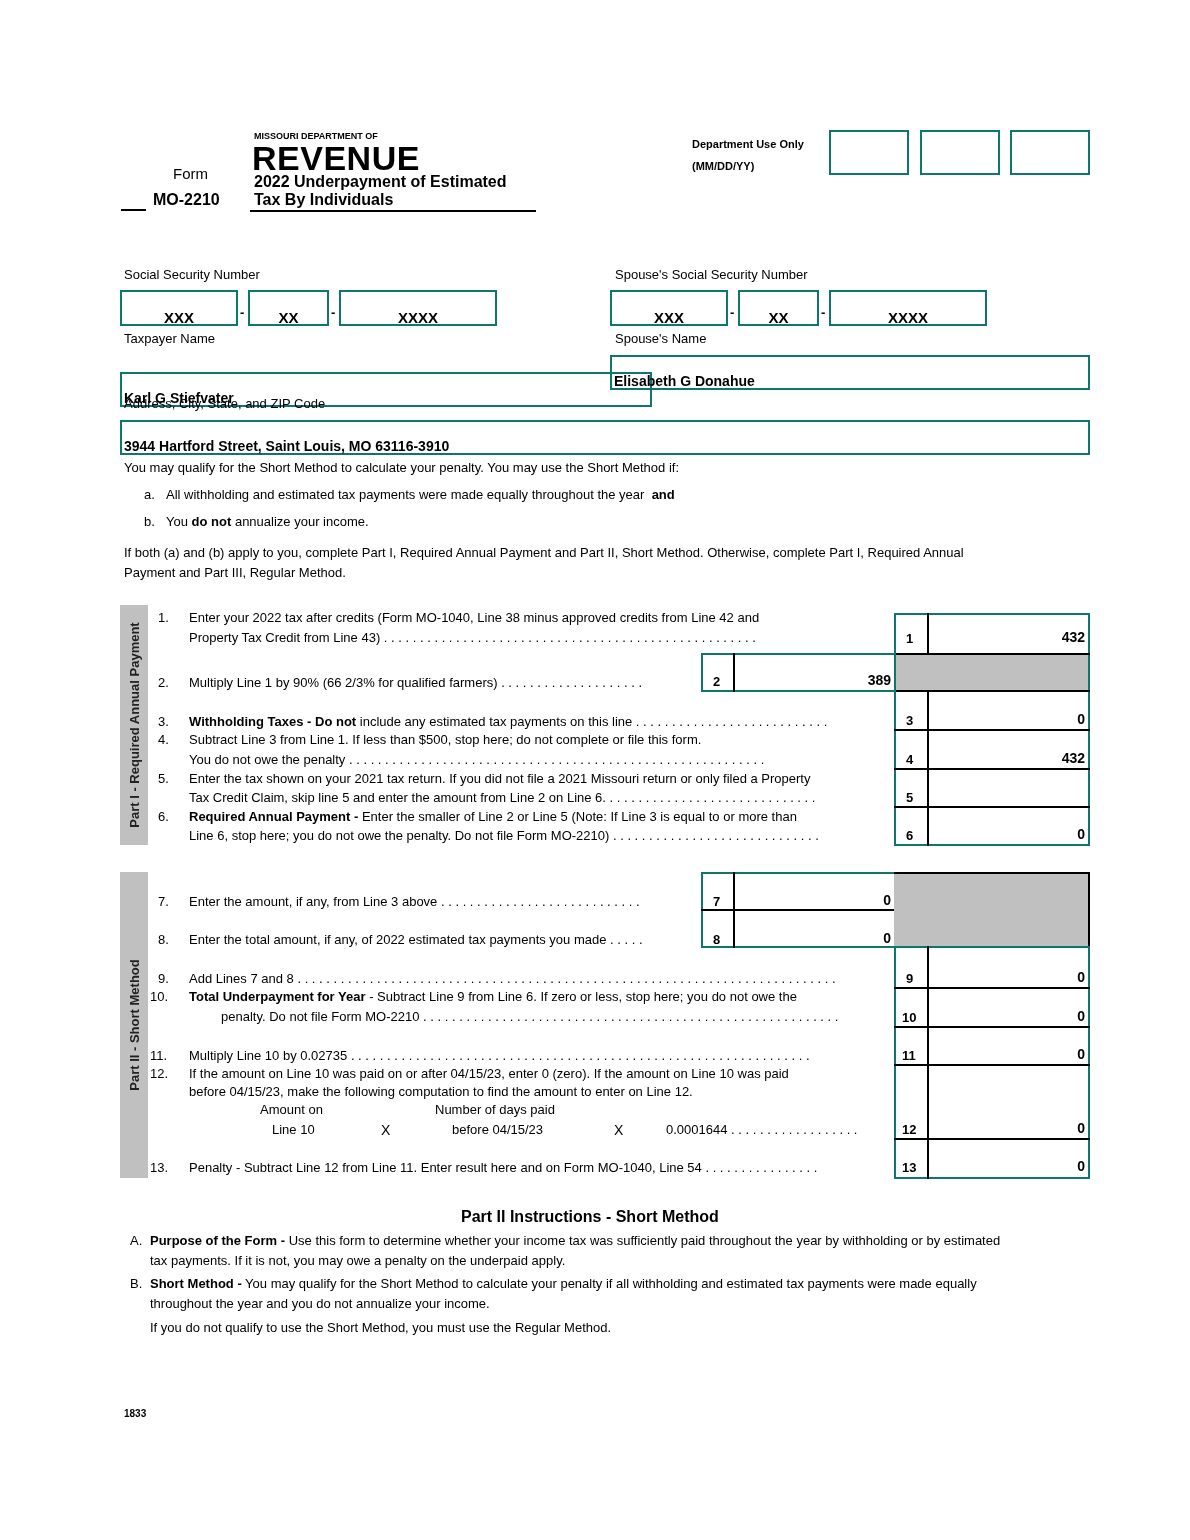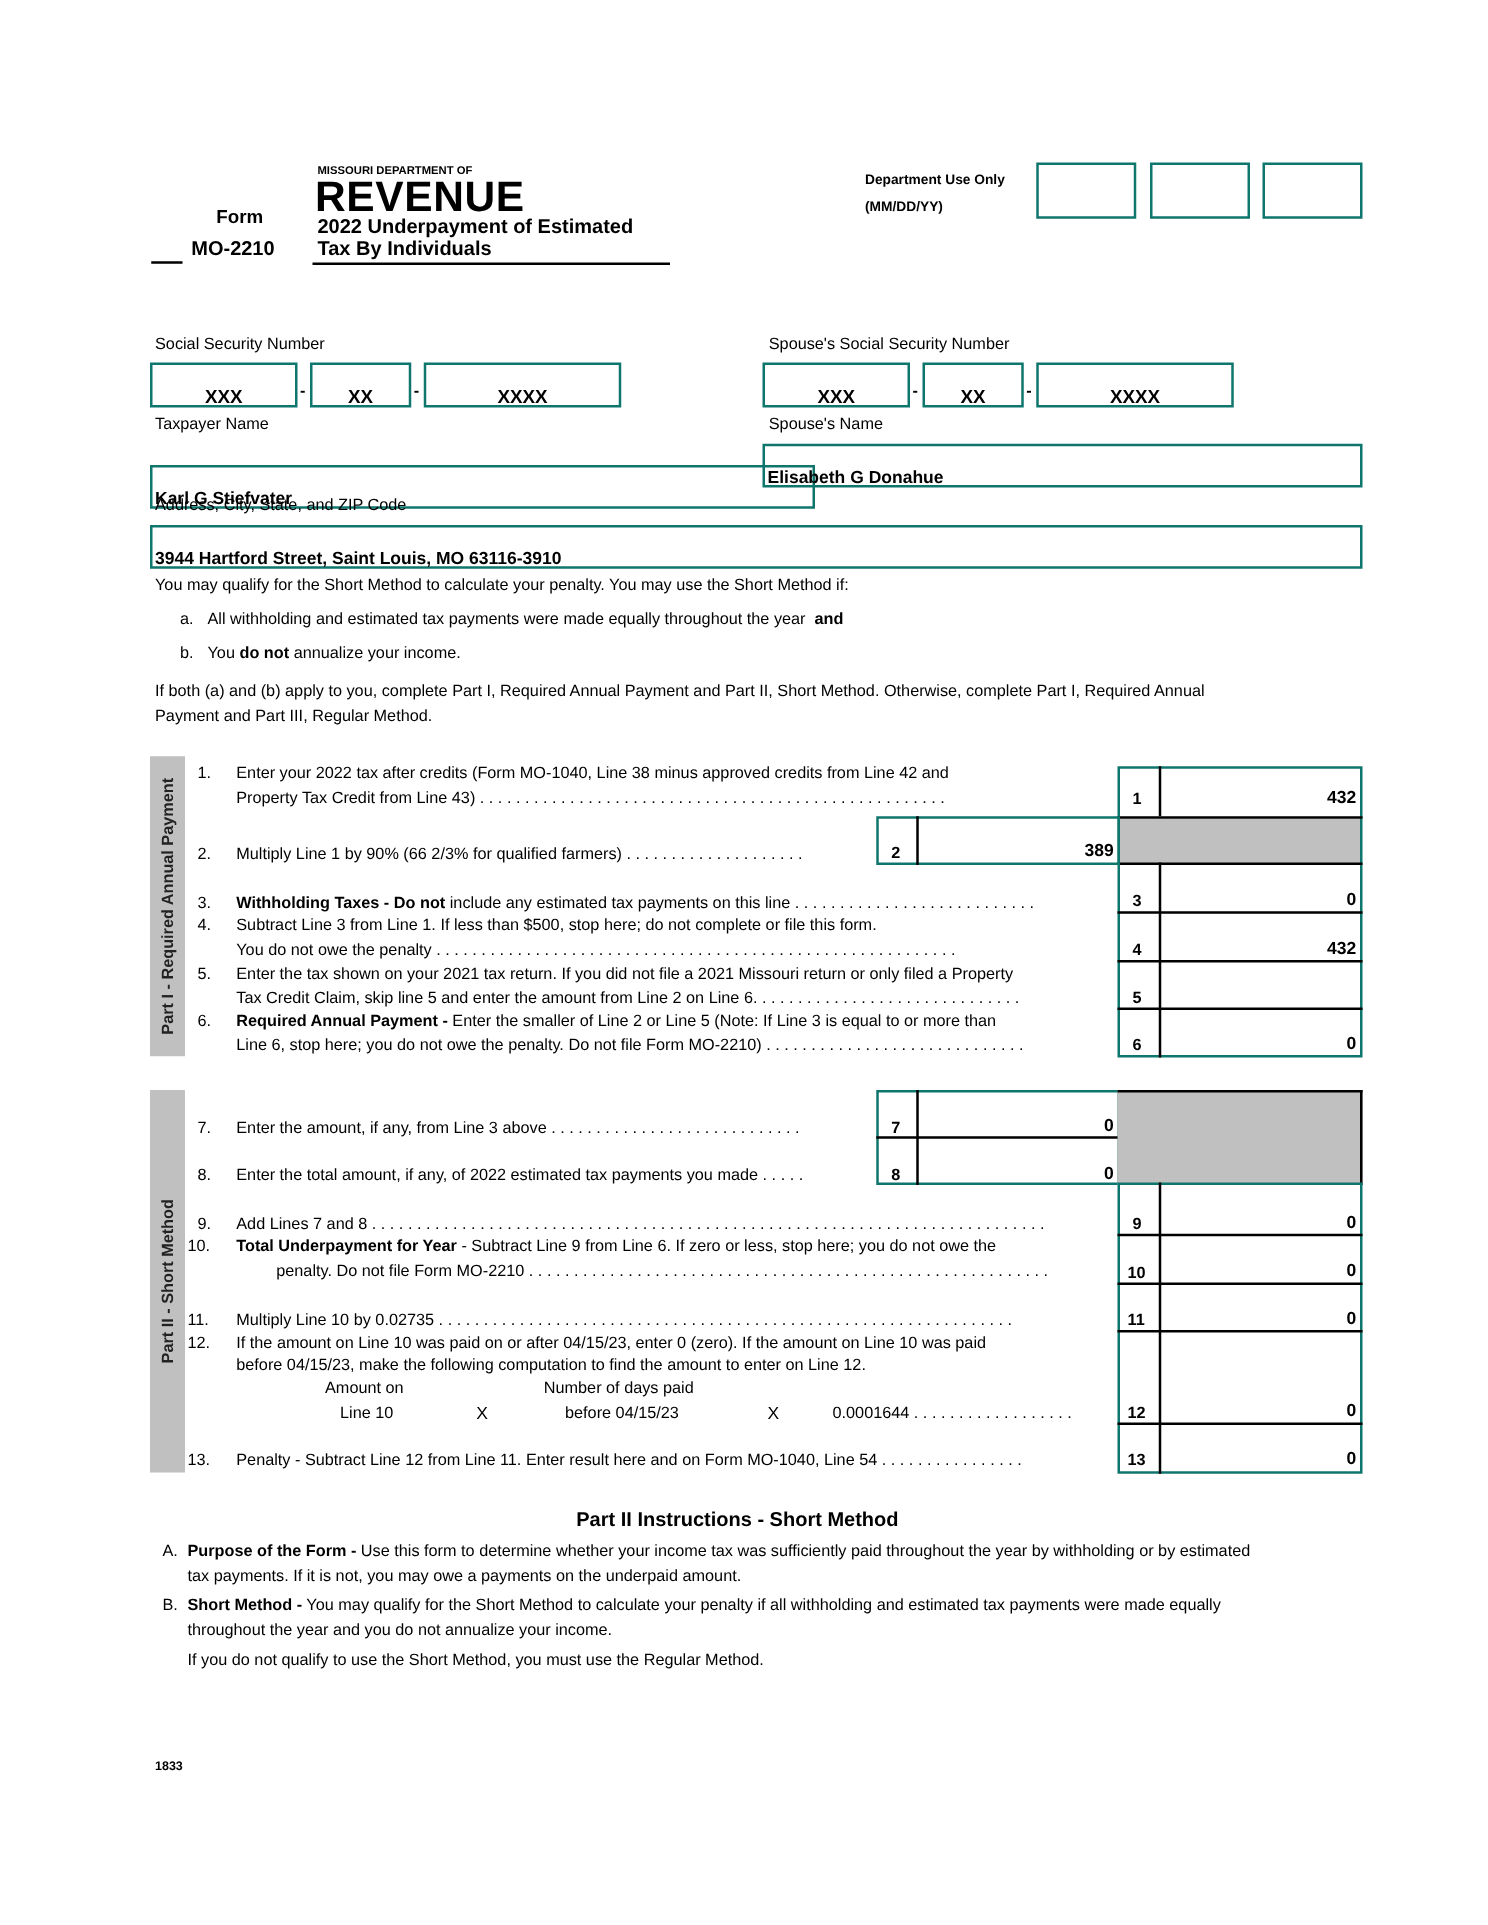--- a/index.html
+++ b/index.html
@@ -14,21 +14,21 @@
   .gray { position:absolute; background:#c0c0c0; }
   .ln { position:absolute; font-size:13px; font-weight:bold; }
   .cellnum { position:absolute; font-size:13px; font-weight:bold; }
   .cellval { position:absolute; font-size:14px; font-weight:bold; text-align:right; }
   .vline { position:absolute; background:#000; width:2px; }
   .hline { position:absolute; background:#000; height:2px; }
 </style>
 </head>
 <body>
 
-<div class="t" style="left:173px;top:165px;font-size:15px;font-weight:bold;">Form</div>
+<div class="t" style="left:173px;top:165px;font-size:15px;">Form</div>
 <div class="hline" style="left:121px;top:209px;width:25px;"></div>
 <div class="t b" style="left:153px;top:191px;font-size:16px;">MO-2210</div>
 <div class="t b" style="left:254px;top:131px;font-size:9px;">MISSOURI DEPARTMENT OF</div>
 <div class="t b" style="left:252px;top:139px;font-size:34px;letter-spacing:0.5px;">REVENUE</div>
 <div class="t b" style="left:254px;top:173px;font-size:16px;">2022 Underpayment of Estimated</div>
 <div class="t b" style="left:254px;top:191px;font-size:16px;">Tax By Individuals</div>
 <div class="hline" style="left:250px;top:210px;width:286px;"></div>
 
 <div class="t b" style="left:692px;top:138px;font-size:11px;">Department Use Only</div>
 <div class="t b" style="left:692px;top:160px;font-size:11px;">(MM/DD/YY)</div>
@@ -187,19 +187,19 @@
 <div class="cellnum" style="left:902px;top:1048px;">11</div>
 <div class="cellval" style="left:930px;top:1046px;width:155px;">0</div>
 <div class="cellnum" style="left:902px;top:1122px;">12</div>
 <div class="cellval" style="left:930px;top:1120px;width:155px;">0</div>
 <div class="cellnum" style="left:902px;top:1160px;">13</div>
 <div class="cellval" style="left:930px;top:1158px;width:155px;">0</div>
 
 <div class="t b" style="left:461px;top:1208px;font-size:16px;">Part II Instructions - Short Method</div>
 <div class="t" style="left:130px;top:1233px;">A.</div>
 <div class="t" style="left:150px;top:1233px;"><b>Purpose of the Form -</b><span> Use this form to determine whether your income tax was sufficiently paid throughout the year by withholding or by estimated</span></div>
-<div class="t" style="left:150px;top:1253px;">tax payments. If it is not, you may owe a payments on the underpaid amount.</div>
+<div class="t" style="left:150px;top:1253px;">tax payments. If it is not, you may owe a penalty on the underpaid apply.</div>
 <div class="t" style="left:130px;top:1276px;">B.</div>
 <div class="t" style="left:150px;top:1276px;"><b>Short Method -</b><span> You may qualify for the Short Method to calculate your penalty if all withholding and estimated tax payments were made equally</span></div>
 <div class="t" style="left:150px;top:1296px;">throughout the year and you do not annualize your income.</div>
 <div class="t" style="left:150px;top:1320px;">If you do not qualify to use the Short Method, you must use the Regular Method.</div>
 
 <div class="t b" style="left:124px;top:1408px;font-size:10px;">1833</div>
 
 </body></html>

